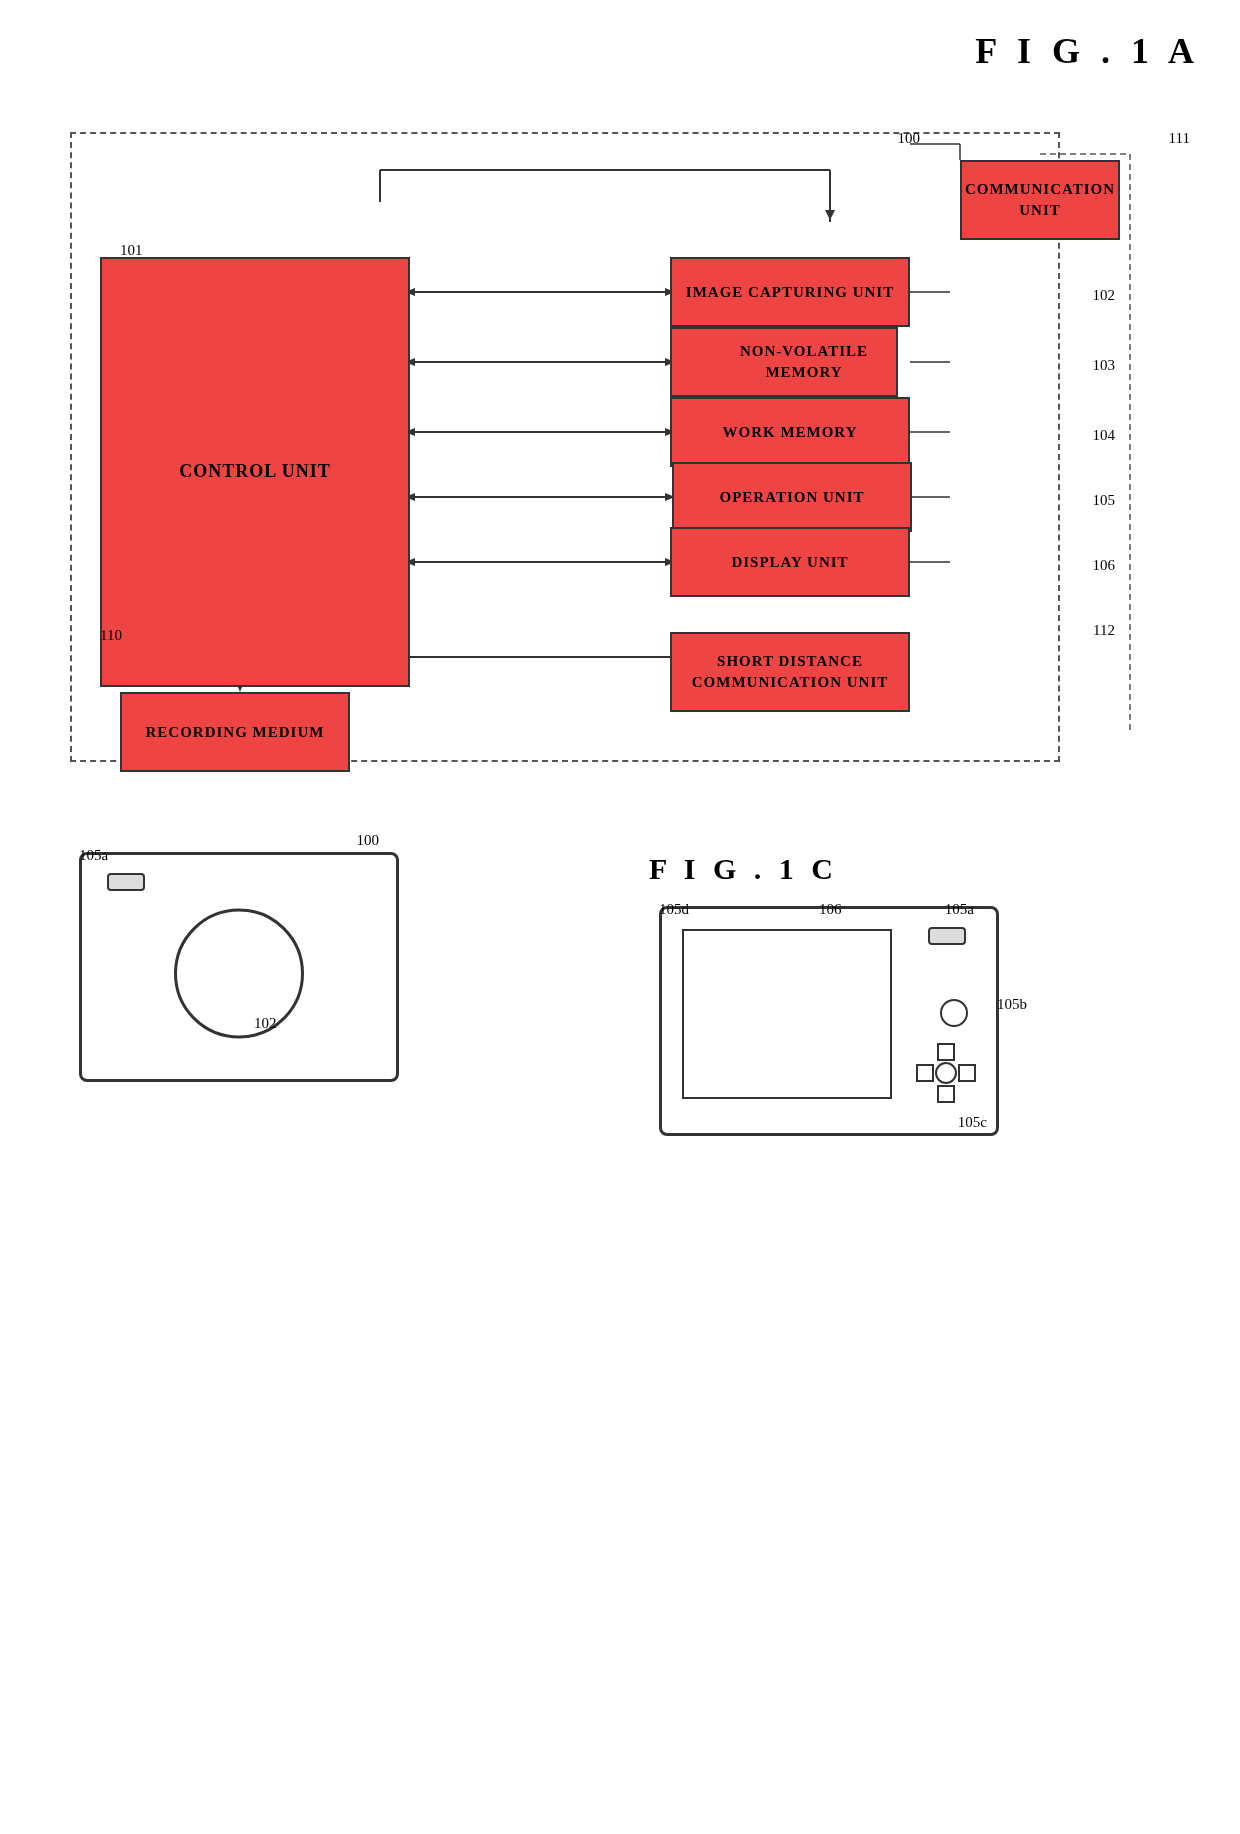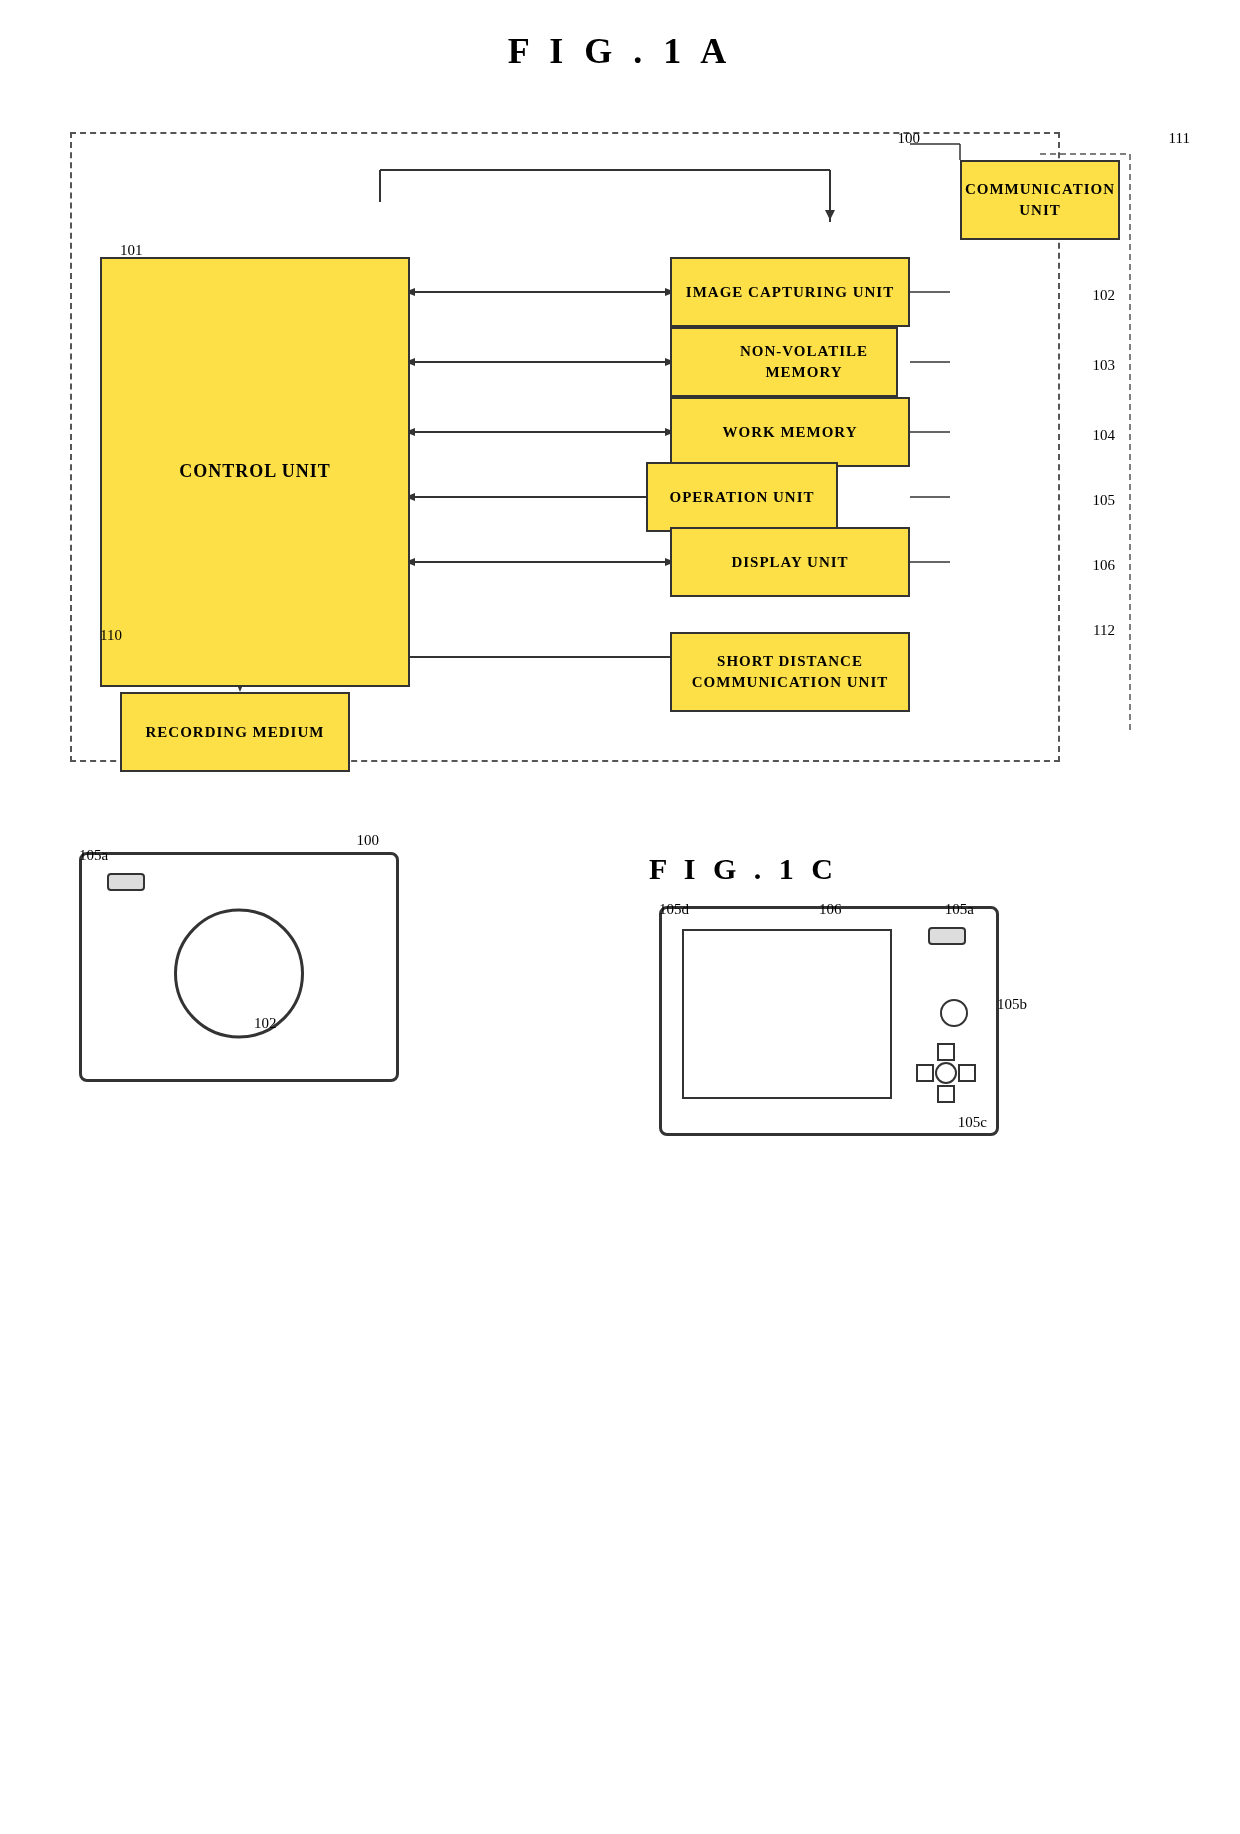--- a/index.html
+++ b/index.html
@@ -6,21 +6,21 @@
     body {
       background: #fff;
       font-family: 'Times New Roman', Times, serif;
       width: 1240px;
       min-height: 1834px;
       padding: 30px 40px;
     }
 
     
     .fig-title {
-      text-align: center;
+      text-align: right;
       font-size: 36px;
       font-weight: bold;
       letter-spacing: 6px;
       margin-bottom: 20px;
     }
 
     .diagram-container {
       position: relative;
       width: 100%;
       height: 700px;
@@ -33,21 +33,21 @@
       top: 40px;
       left: 30px;
       right: 140px;
       bottom: 30px;
       border: 2px dashed #555;
     }
 
     .box {
       position: absolute;
       border: 2px solid #333;
-      background: #fde047;
+      background: #ef4444;
       display: flex;
       align-items: center;
       justify-content: center;
       text-align: center;
       font-size: 15px;
       font-weight: bold;
       letter-spacing: 1px;
       line-height: 1.4;
     }
 
@@ -302,21 +302,21 @@
 CAPTURING UNIT</div>
   <div class="ref-label" style="top:195px; right:85px;">102</div>
 
   <div class="box" style="top:235px; left:630px; width:228px; height:70px;padding-left:40px;">NON-VOLATILE
 MEMORY</div>
   <div class="ref-label" style="top:265px; right:85px;">103</div>
 
   <div class="box" style="top:305px; left:630px; width:240px; height:70px;">WORK MEMORY</div>
   <div class="ref-label" style="top:335px; right:85px;">104</div>
 
-  <div class="box" style="top:370px; left:606px; width:192px; height:70px;">OPERATION UNIT</div>
+  <div class="box" style="top:370px; left:632px; width:240px; height:70px;">OPERATION UNIT</div>
   <div class="ref-label" style="top:400px; right:85px;">105</div>
 
   <div class="box" style="top:435px; left:630px; width:240px; height:70px;">DISPLAY UNIT</div>
   <div class="ref-label" style="top:465px; right:85px;">106</div>
 
   <div class="ref-label" style="top:535px; left:60px;">110</div>
 
   <div class="box" style="top:600px; left:80px; width:230px; height:80px;">RECORDING
 MEDIUM</div>
 

